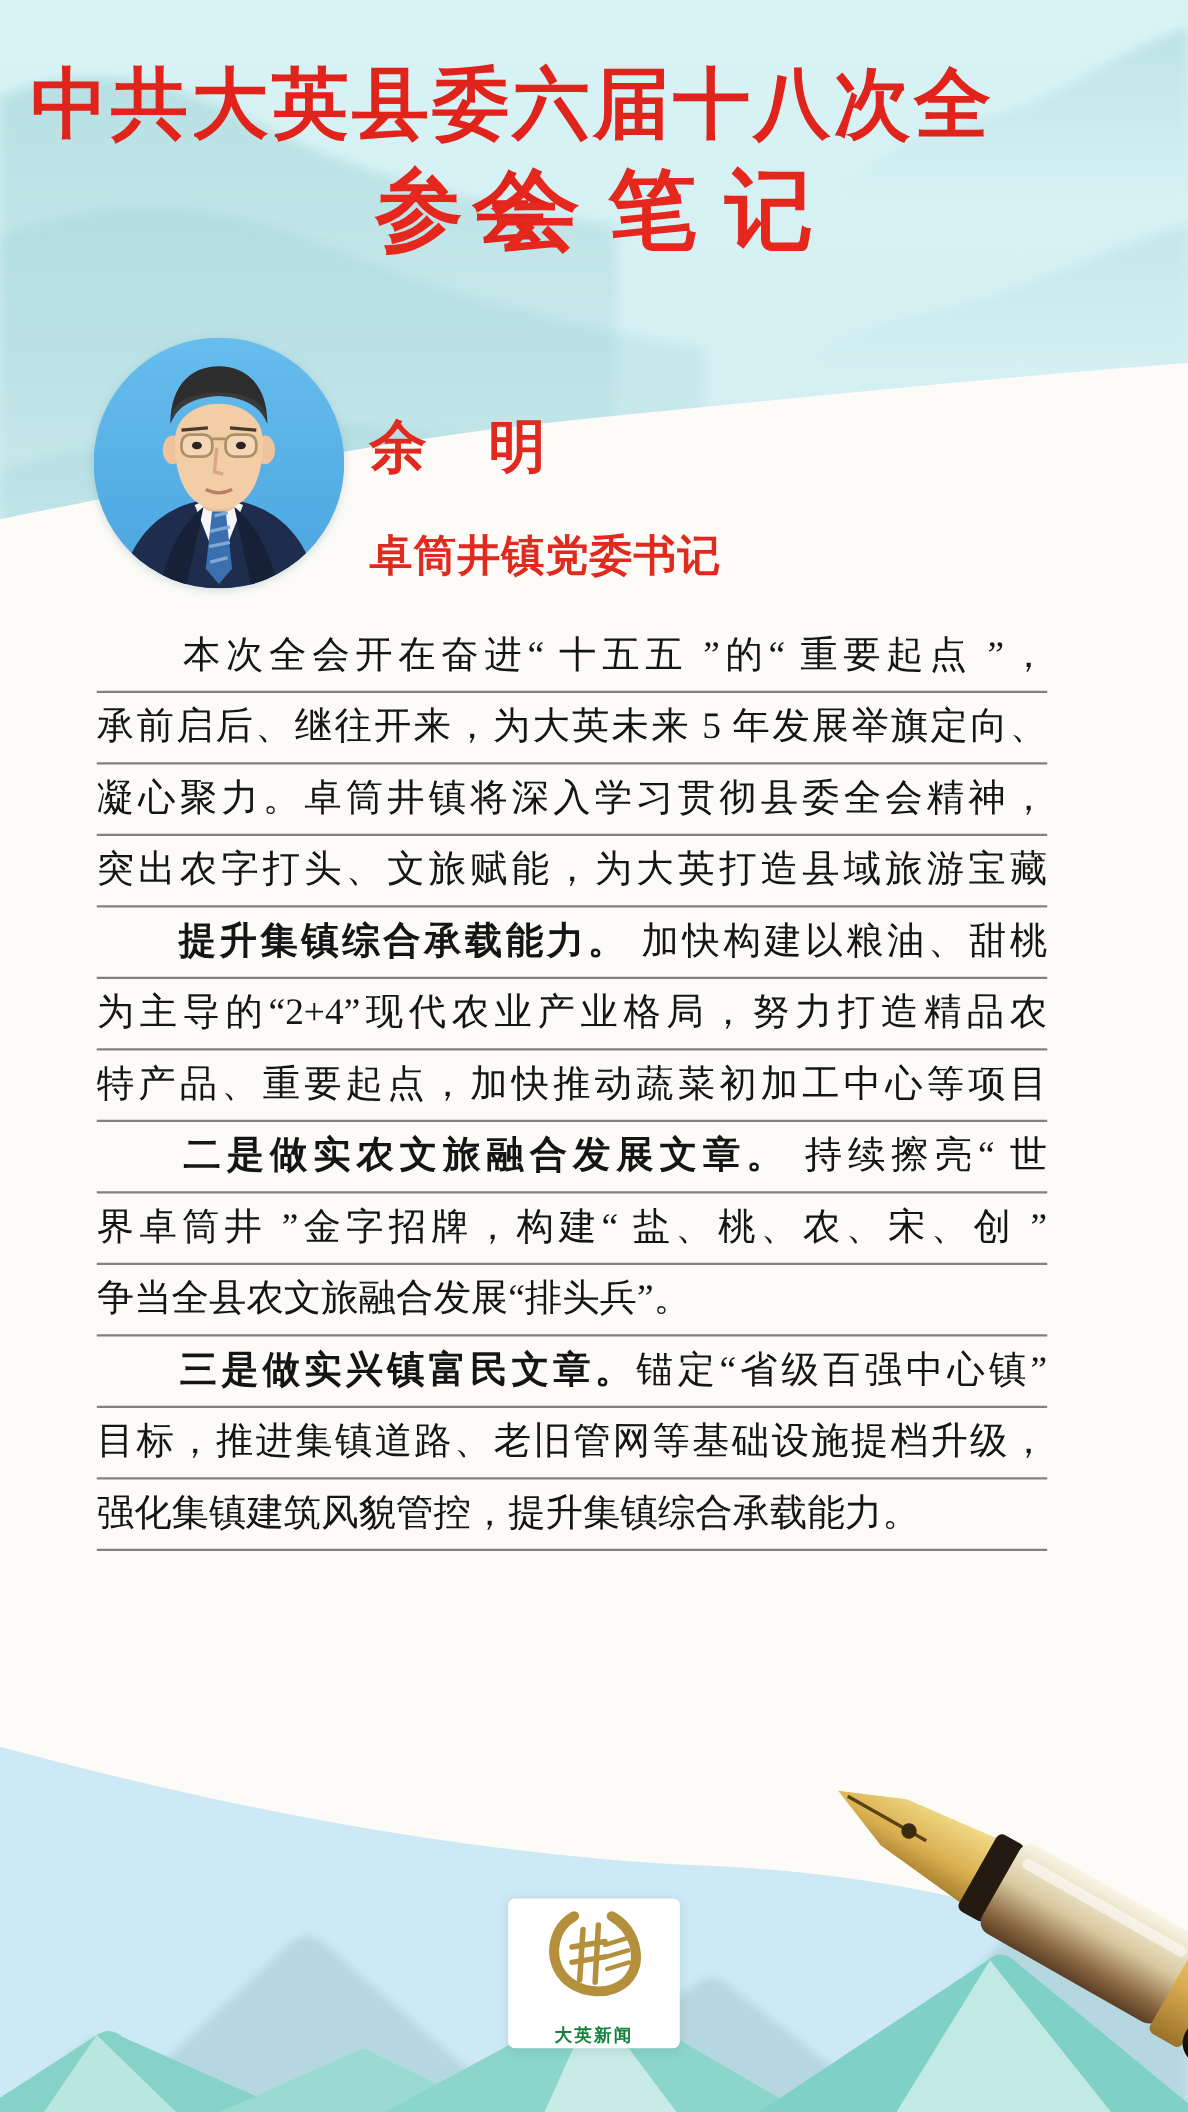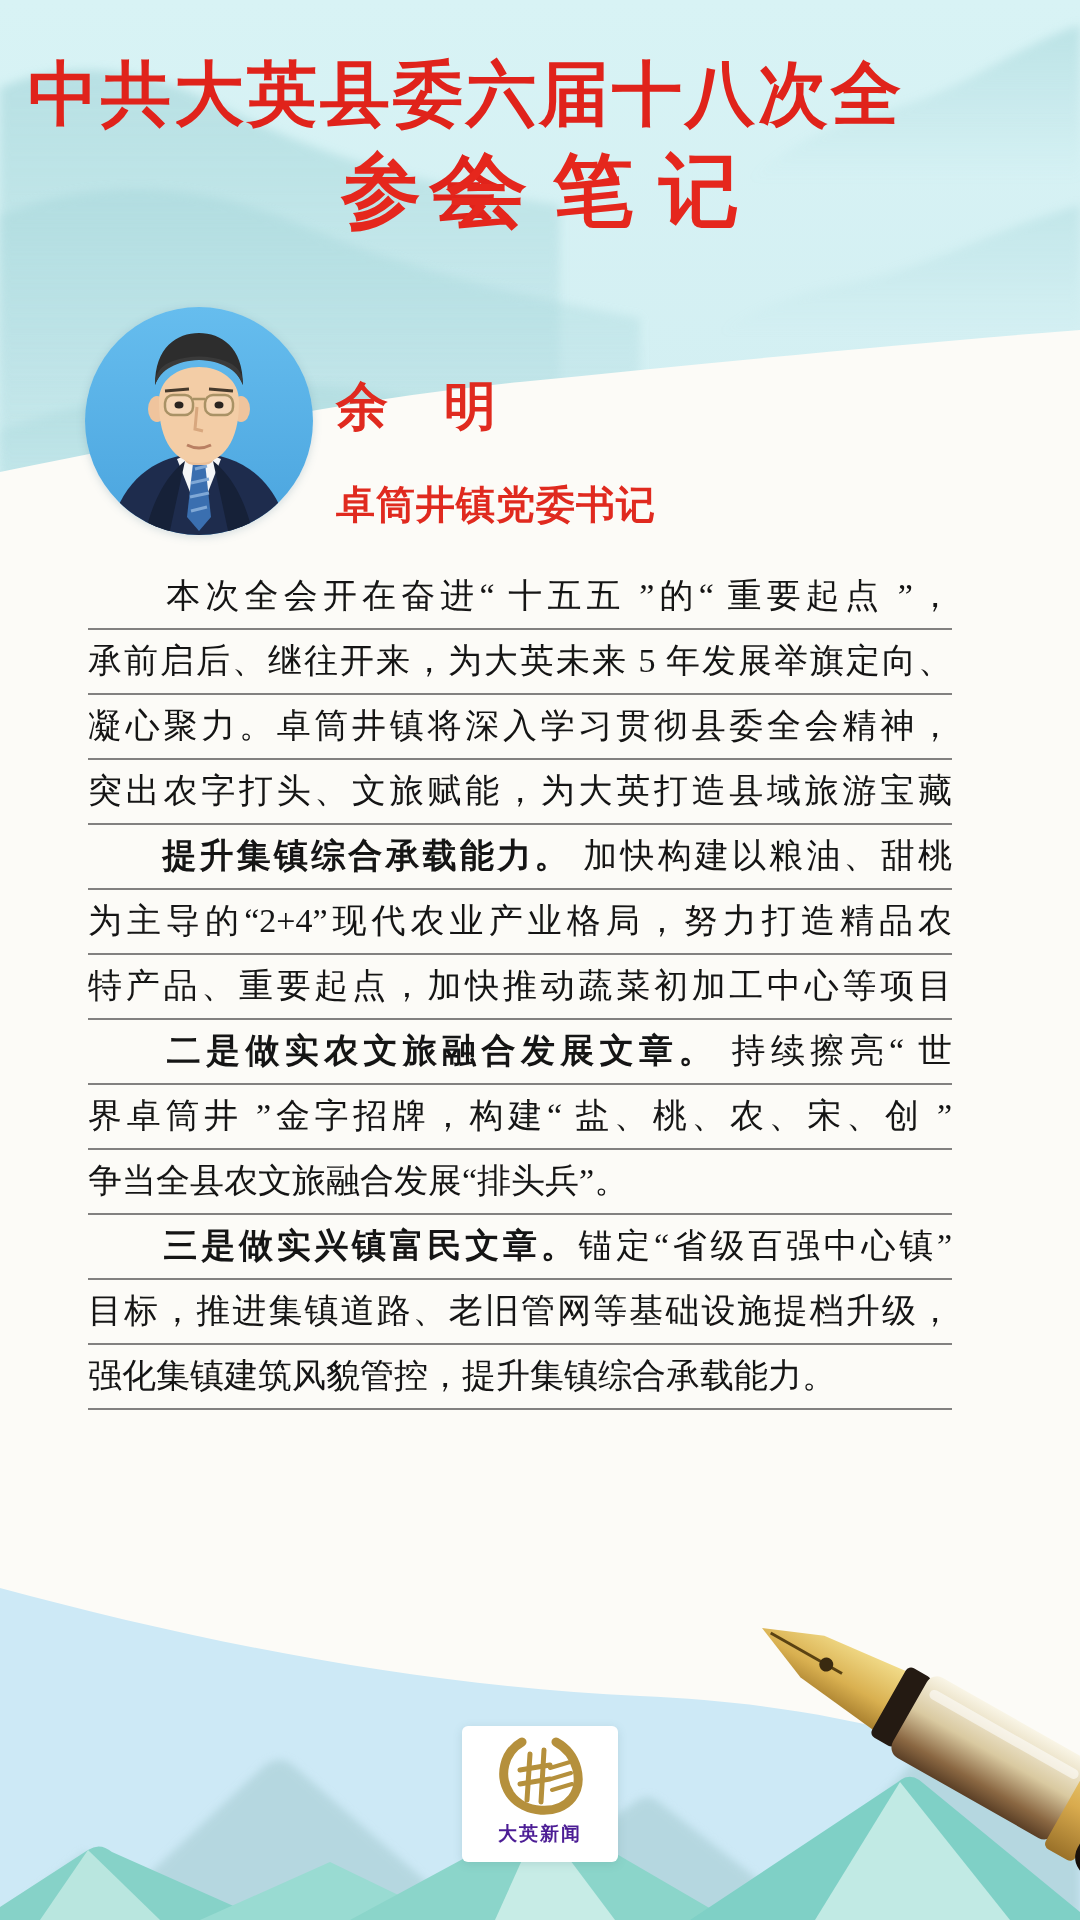--- a/index.html
+++ b/index.html
@@ -45,21 +45,21 @@
   .line .lead{font-weight:800;}
   
   .logo{
     position:absolute;left:462px;top:1726px;width:156px;height:136px;background:#ffffff;
     border-radius:6px;z-index:5;display:flex;flex-direction:column;align-items:center;
     justify-content:flex-start;box-shadow:0 2px 10px rgba(80,120,130,.18);
   }
   .logo-mark{width:104px;height:88px;margin-top:6px;}
   .logo-text{
     font-family:"Liberation Sans","DejaVu Sans",sans-serif;
-    font-size:19px;font-weight:700;color:#4c1d95;letter-spacing:2px;margin-top:1px;
+    font-size:16px;font-weight:700;color:#15803d;letter-spacing:2px;margin-top:20px;
   }
   .z1{z-index:1}.z2{z-index:2}.z3{z-index:3}.z6{z-index:6}
 </style>
 </head>
 <body>
 
 <div class="canvas">
 
   <svg class="layer z1" width="1080" height="560" viewBox="0 0 1080 560">
     <defs>

